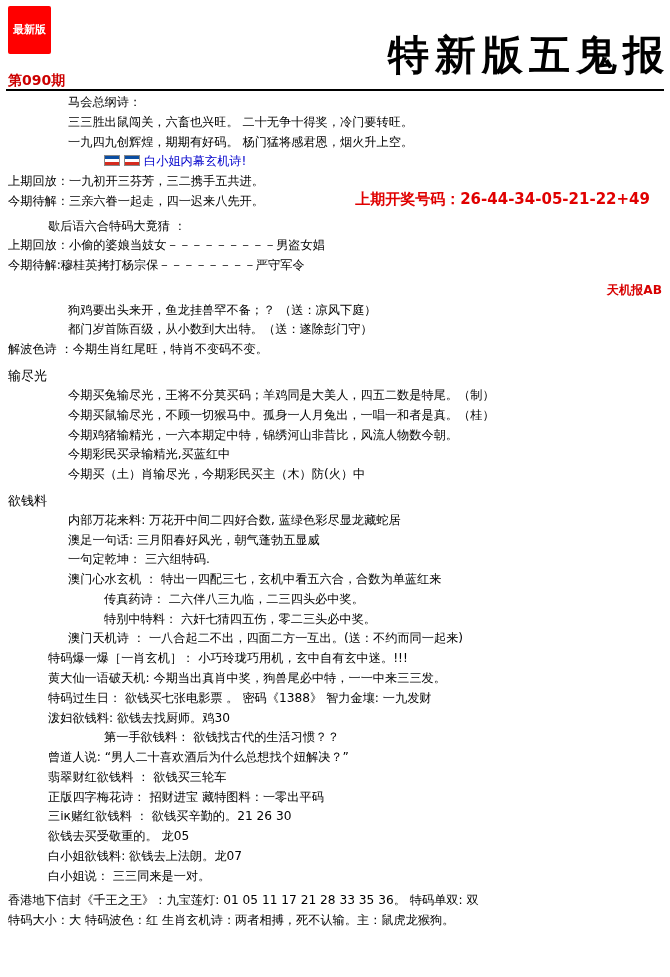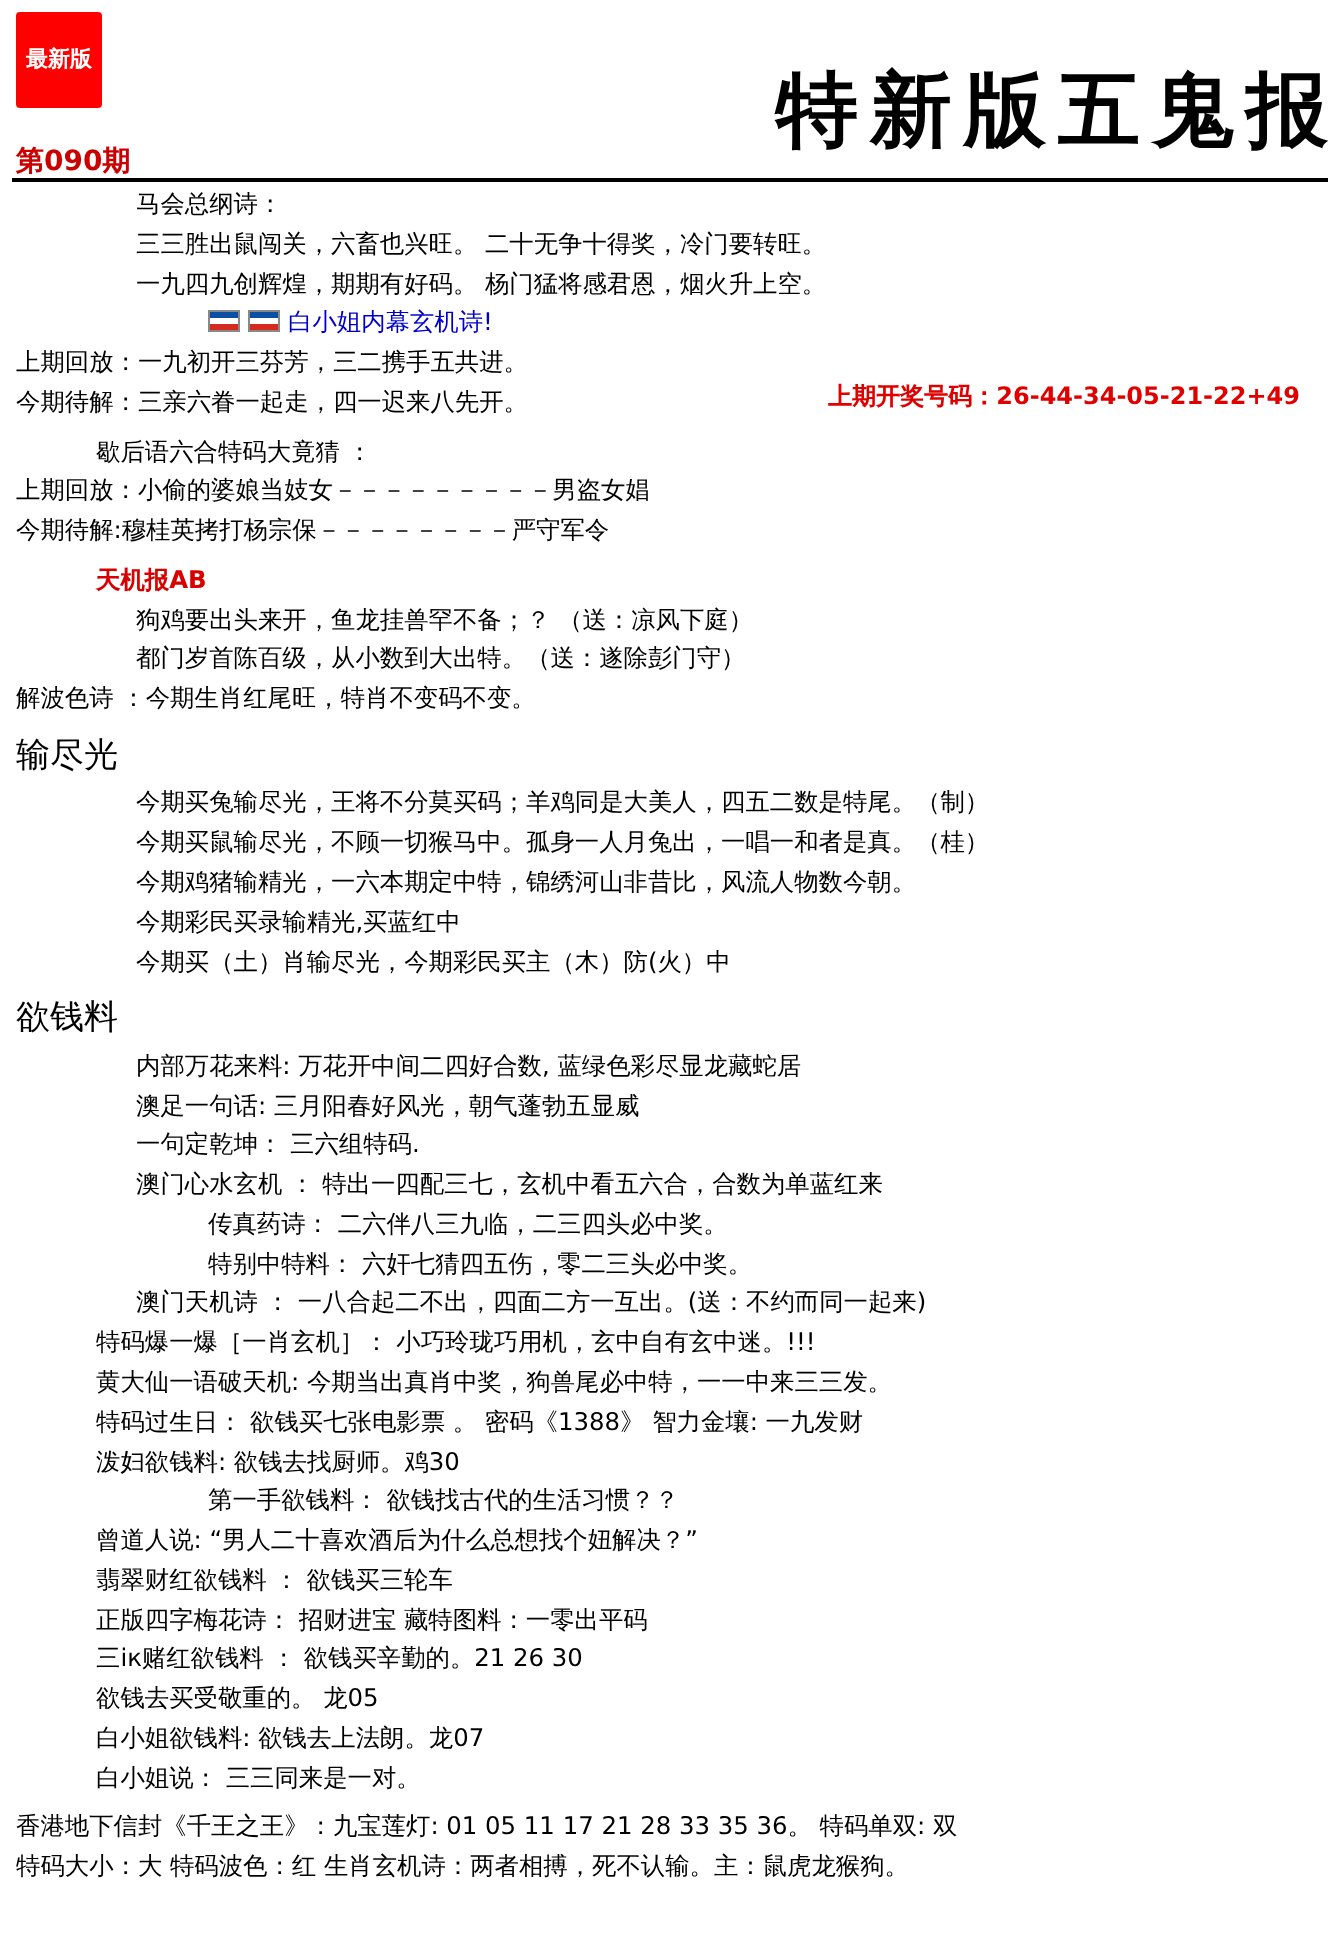--- a/index.html
+++ b/index.html
@@ -29,45 +29,45 @@
   .rule{border:none;border-top:2px solid #000;margin:4px 6px 2px 6px;}
   .issue{
     position:absolute;left:8px;top:72px;
     font-size:14px;font-weight:bold;color:#cc0000;
   }
   .body{padding:0 8px 6px 8px;font-size:12.2px;line-height:1.62;}
   .ind2{padding-left:60px;}
   .ind3{padding-left:40px;}
   .ind4{padding-left:96px;}
   .lbl{color:#000;}
-  .red-bold{color:#d80000;font-weight:bold;}
+  .red-bold{color:#d80000;font-weight:bold;text-align:right;}
   .blue{color:#0000cc;}
   .flag{
     display:inline-block;width:16px;height:11px;
     vertical-align:-1px;margin-right:4px;position:relative;
     background:linear-gradient(to bottom,#0b4ea2 0 33%,#ffffff 33% 66%,#d52b1e 66% 100%);
     border:1px solid #888;box-sizing:border-box;
   }
   .flag2{
     display:inline-block;width:16px;height:11px;
     vertical-align:-1px;margin-right:4px;
     background:linear-gradient(to bottom,#0b4ea2 0 33%,#ffffff 33% 66%,#d52b1e 66% 100%);
     border:1px solid #888;box-sizing:border-box;
   }
   .row{display:flex;align-items:center;}
   .row .left{flex:0 0 auto;}
   .row .right{margin-left:auto;}
   .draw{
-    color:#e00000;font-weight:bold;font-size:12px;white-space:nowrap;
+    color:#e00000;font-weight:bold;font-size:15px;white-space:nowrap;
     padding-right:12px;
     margin-top:12px;
   }
   .gap{height:5px;}
   .bottomline{font-size:12.2px;}
-  .sec-title{font-size:17px;padding-left:0;}
+  .sec-title{font-size:13px;padding-left:0;}
 </style>
 </head>
 <body>
 
 <div class="page">
 
   <div class="badge">最新版</div>
 
   <div class="title">特新版五鬼报</div>
   <hr class="rule">

